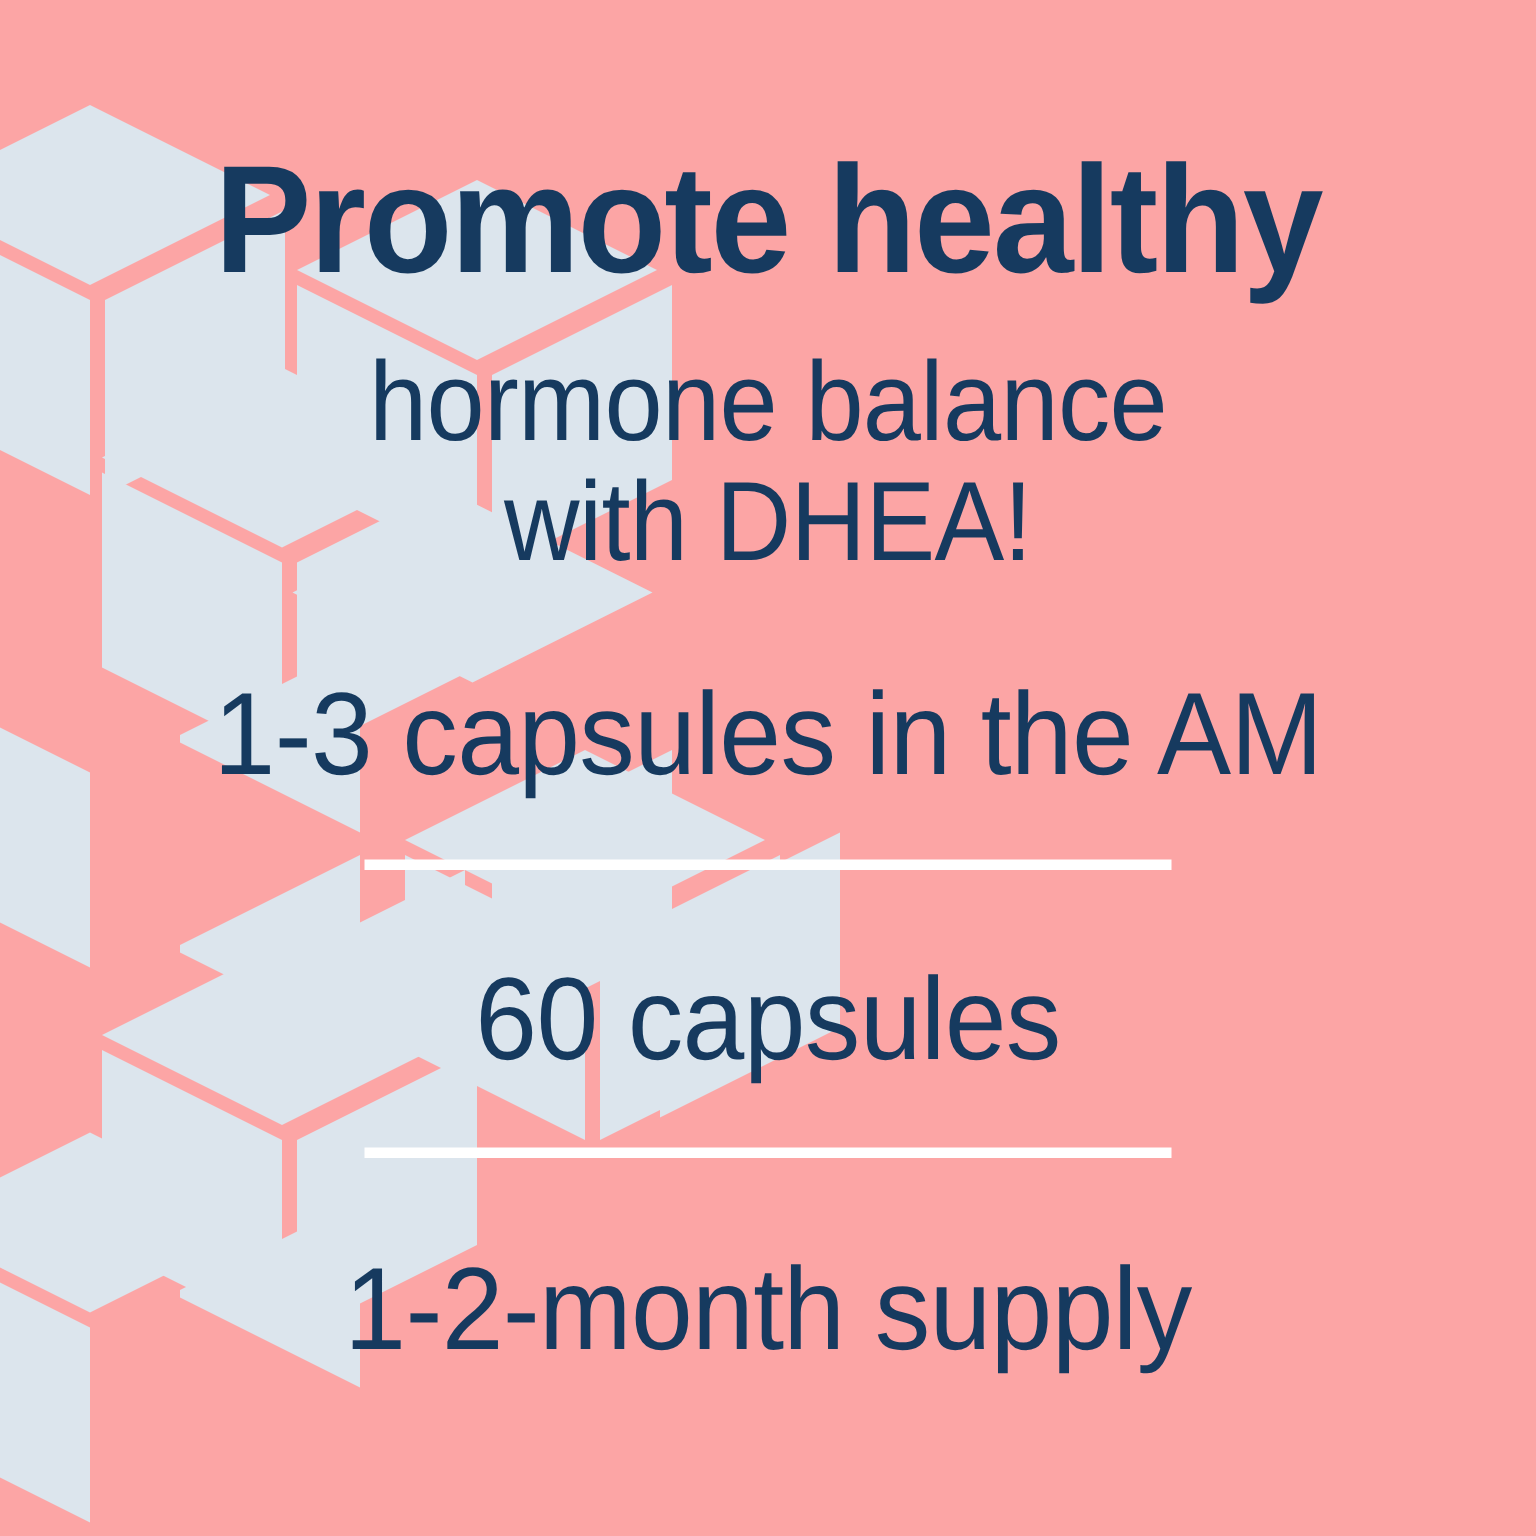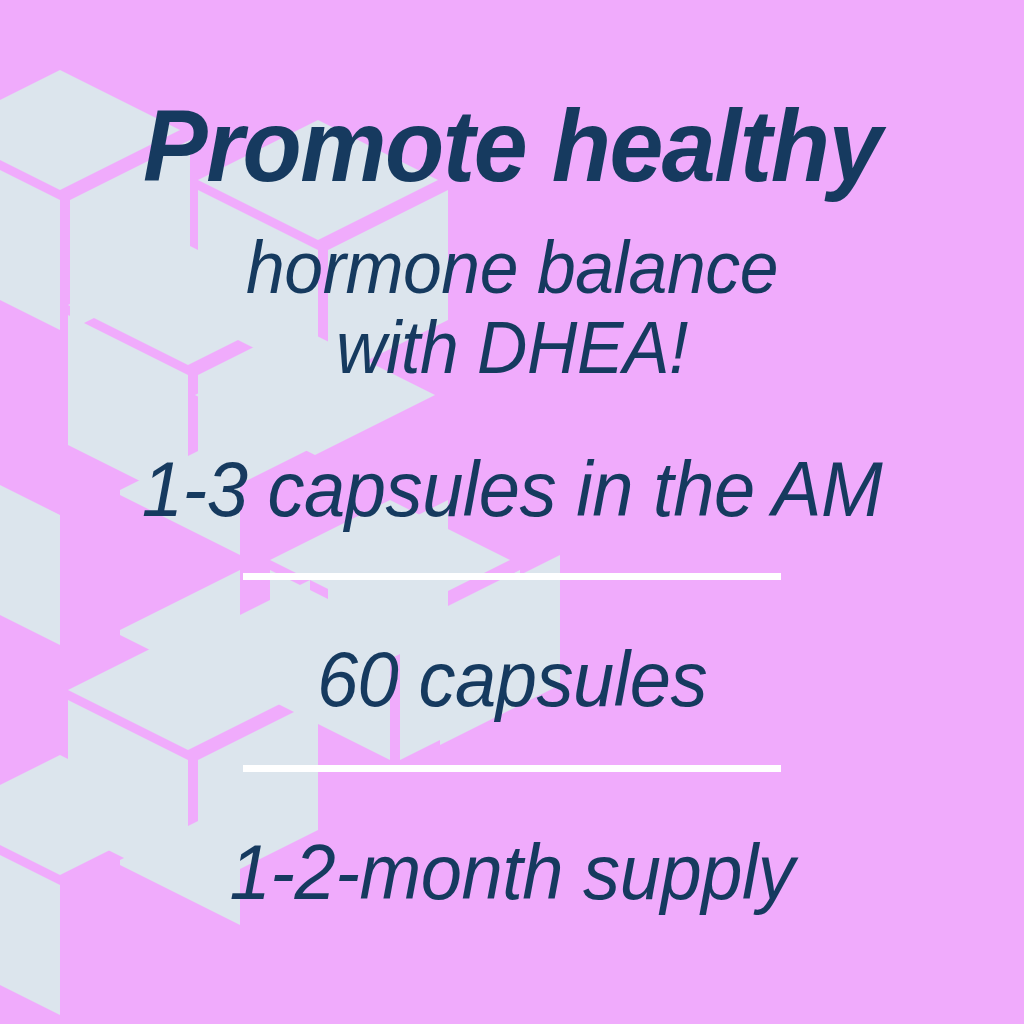--- a/index.html
+++ b/index.html
@@ -10,23 +10,22 @@
     width: 1024px;
     height: 1024px;
     overflow: hidden;
     font-family: "Liberation Sans", sans-serif;
   }
 
   #poster {
     position: relative;
     width: 1024px;
     height: 1024px;
-    background: #f0abfc;
+    background: #fca5a5;
     overflow: hidden;
-    font-style: italic;
   }
 
   
   #pattern-layer {
     position: absolute;
     left: 0;
     top: 0;
     width: 1024px;
     height: 1024px;
     pointer-events: none;

